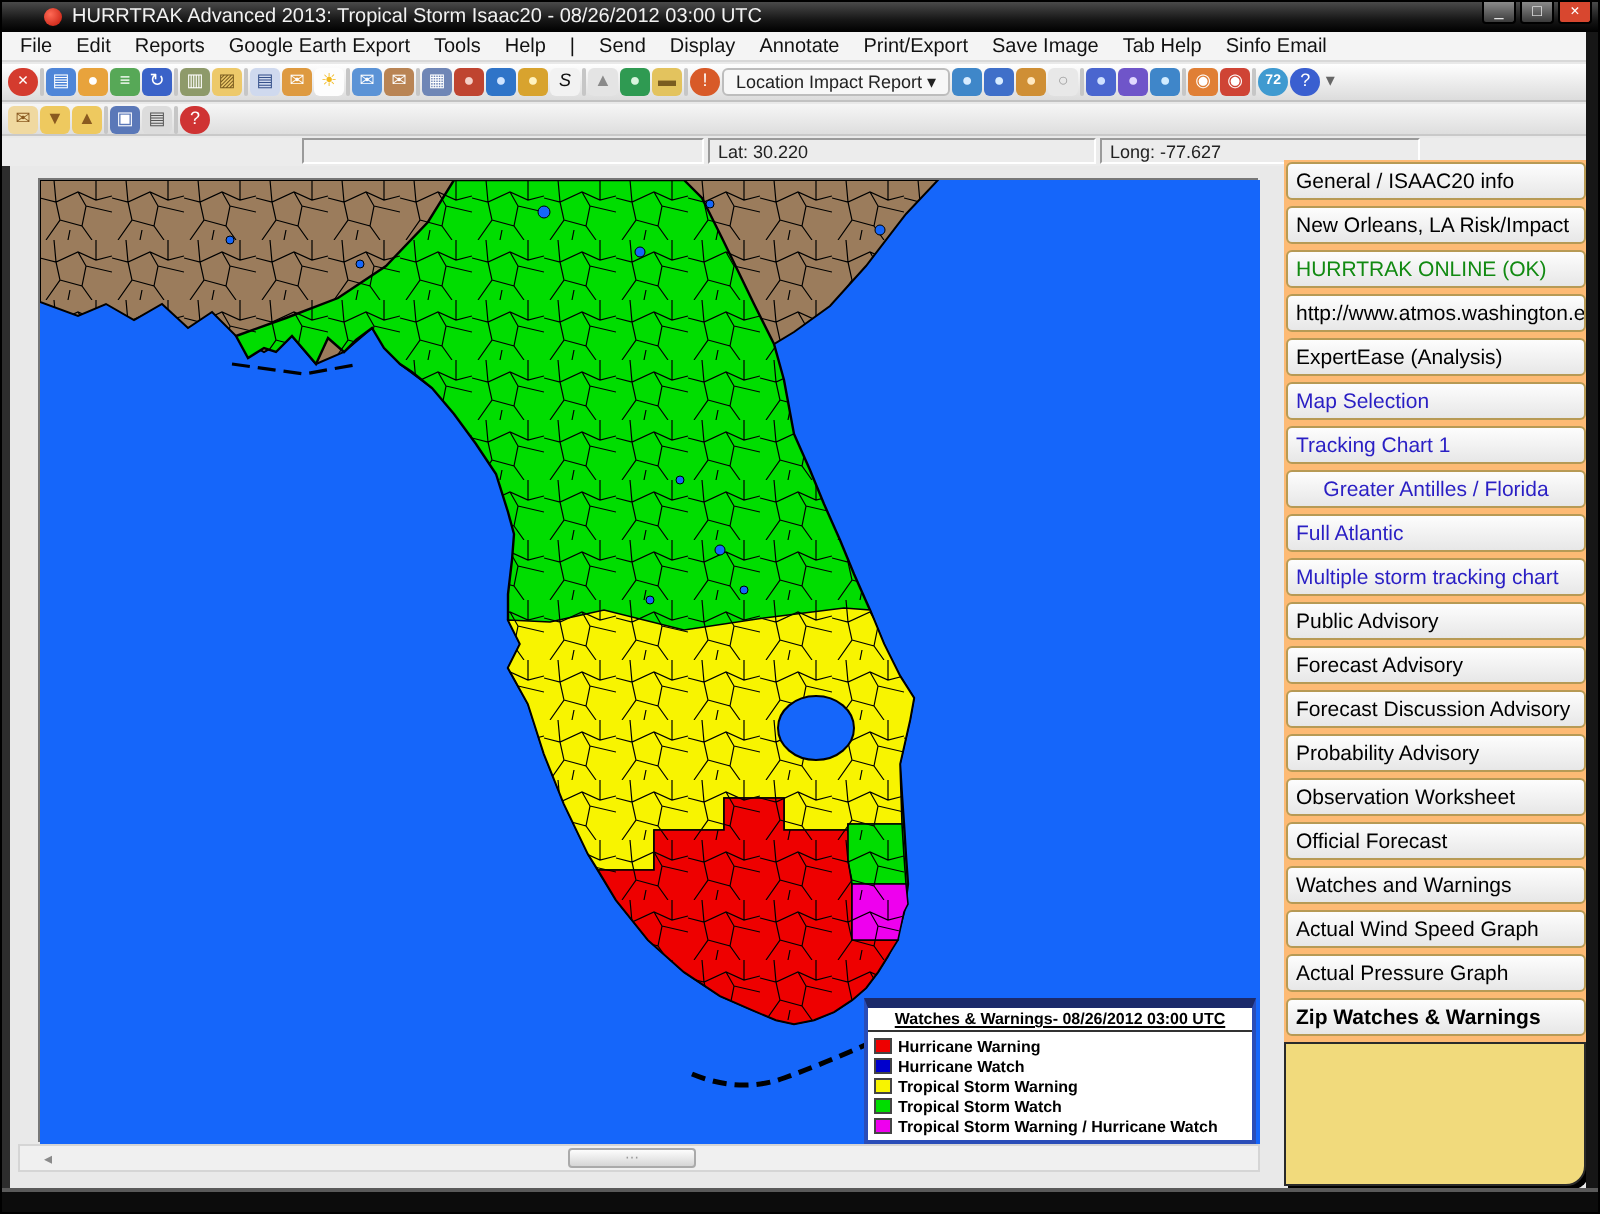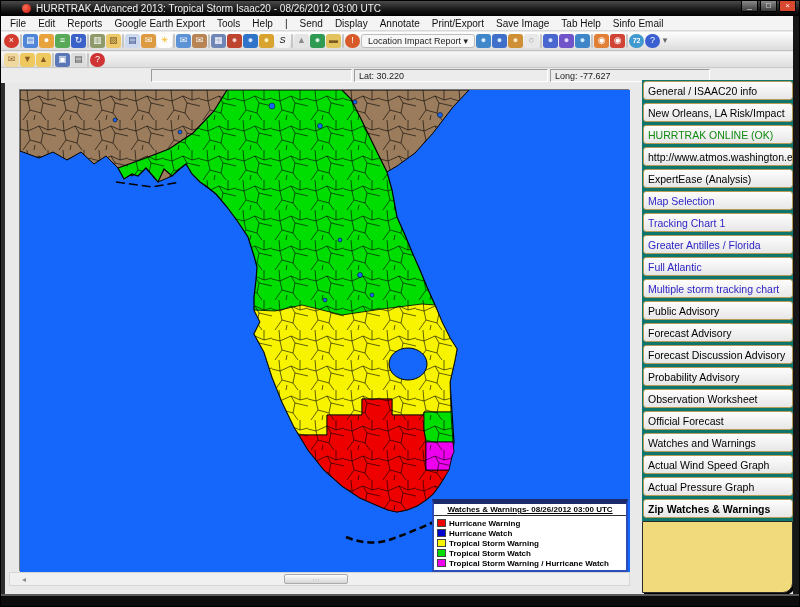--- a/index.html
+++ b/index.html
@@ -53,21 +53,21 @@
   .lrow{display:flex;align-items:center;height:10px;white-space:nowrap;}
   .chip{width:9px;height:8px;border:1px solid #444;margin-right:3px;flex:0 0 auto;}
   
   .hscroll{position:absolute;left:8px;top:571px;width:621px;height:14px;background:#f0f0f0;
     border:1px solid #d5d5d5;}
   .scroll-arrow{position:absolute;left:12px;top:2px;font-size:8px;color:#8a8a8a;}
   .scroll-thumb{position:absolute;left:274px;top:1px;width:64px;height:10px;border:1px solid #aaa;
     border-radius:2px;background:linear-gradient(#fdfdfd,#d6d6d6);text-align:center;
     font-size:7px;line-height:9px;color:#999;}
   
-  .sidebar{position:absolute;left:641px;top:79px;width:152px;height:441px;background:#0f766e;
+  .sidebar{position:absolute;left:641px;top:79px;width:152px;height:441px;background:#fdba74;
     padding:1px 1px 0 1px;}
   .sbtn{height:19px;line-height:18px;margin-bottom:3px;background:linear-gradient(#fdfdfd,#e7e7e7);
     border:1px solid #b79a55;border-radius:3px;font-size:10.5px;padding:0 4px;white-space:nowrap;
     overflow:hidden;cursor:default;}
   .sidepanel{position:absolute;left:641px;top:520px;width:151px;height:72px;background:#f1da7c;
     border:1px solid #2a2a2a;border-bottom-right-radius:10px;box-shadow:2px 2px 0 #000;}
 </style>
 </head>
 <body>
 
@@ -328,21 +328,21 @@
       <div class="sbtn" data-name="sidebar-item-hurrtrak-online" style="color: rgb(18, 138, 18); font-weight: normal;">HURRTRAK ONLINE (OK)</div>
 
       <div class="sbtn" data-name="sidebar-item-atmos-url" style="color: rgb(0, 0, 0); font-weight: normal;">http://www.atmos.washington.edu/cg</div>
 
       <div class="sbtn" data-name="sidebar-item-expertease" style="color: rgb(0, 0, 0); font-weight: normal;">ExpertEase (Analysis)</div>
 
       <div class="sbtn" data-name="sidebar-item-map-selection" style="color: rgb(42, 31, 196); font-weight: normal;">Map Selection</div>
 
       <div class="sbtn" data-name="sidebar-item-tracking-chart-1" style="color: rgb(42, 31, 196); font-weight: normal;">Tracking Chart 1</div>
 
-      <div class="sbtn" data-name="sidebar-item-greater-antilles-florida" style="color: rgb(42, 31, 196); font-weight: normal;">Greater Antilles / Florida</div>
+      <div class="sbtn" data-name="sidebar-item-greater-antilles-florida" style="color: rgb(42, 31, 196); font-weight: normal; text-align: center;">Greater Antilles / Florida</div>
 
       <div class="sbtn" data-name="sidebar-item-full-atlantic" style="color: rgb(42, 31, 196); font-weight: normal;">Full Atlantic</div>
 
       <div class="sbtn" data-name="sidebar-item-multiple-storm-chart" style="color: rgb(42, 31, 196); font-weight: normal;">Multiple storm tracking chart</div>
 
       <div class="sbtn" data-name="sidebar-item-public-advisory" style="color: rgb(0, 0, 0); font-weight: normal;">Public Advisory</div>
 
       <div class="sbtn" data-name="sidebar-item-forecast-advisory" style="color: rgb(0, 0, 0); font-weight: normal;">Forecast Advisory</div>
 
       <div class="sbtn" data-name="sidebar-item-forecast-discussion" style="color: rgb(0, 0, 0); font-weight: normal;">Forecast Discussion Advisory</div>

